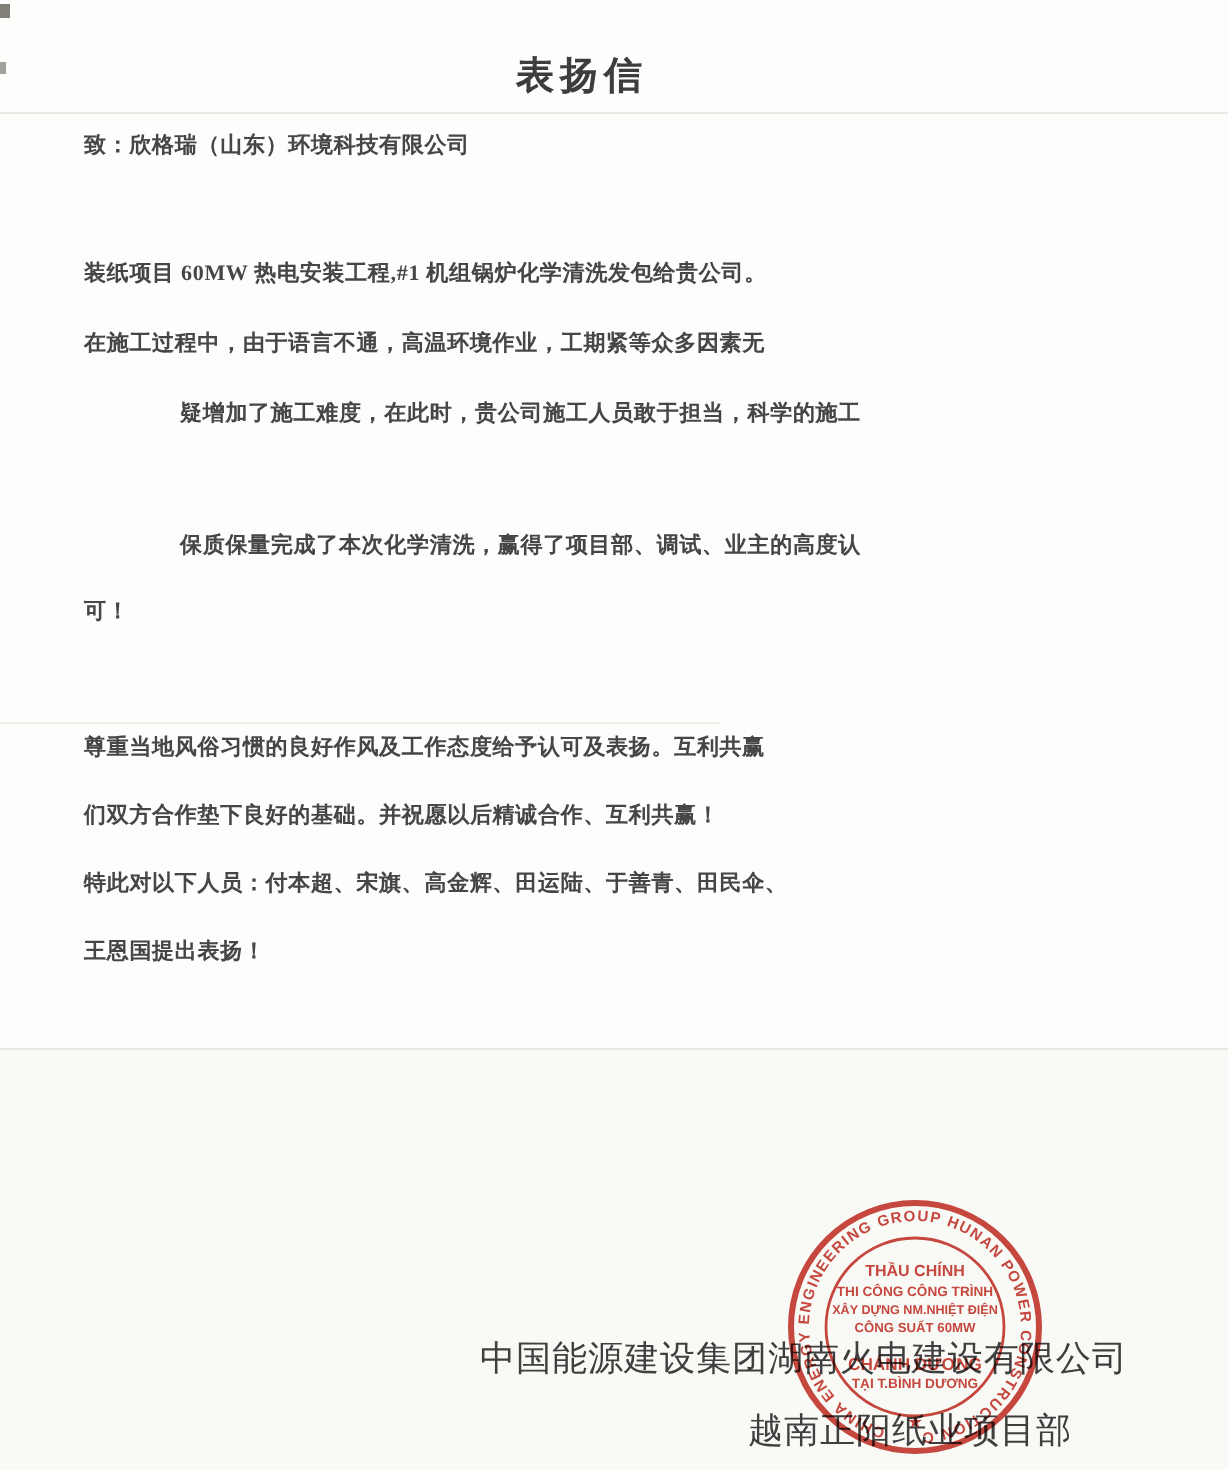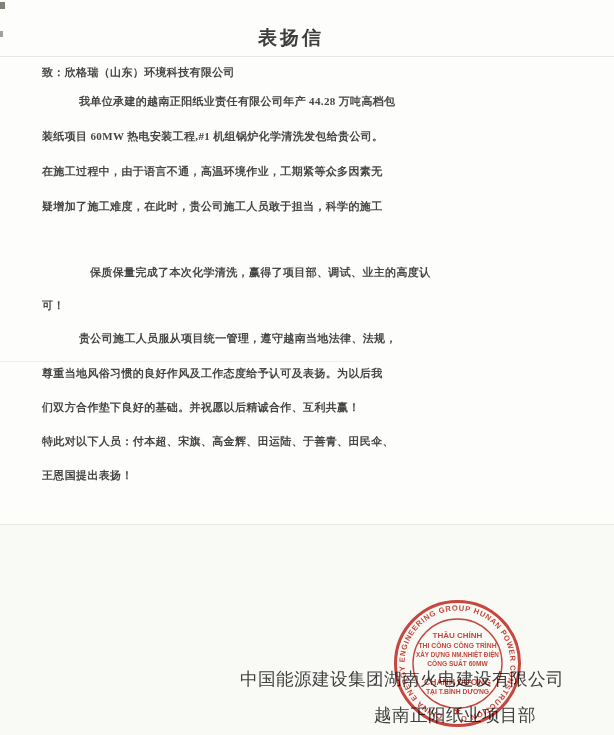--- a/index.html
+++ b/index.html
@@ -33,21 +33,21 @@
   .bl {
     position: absolute; left: 42px;
     font-size: 11px; letter-spacing: 0.35px;
     white-space: nowrap; color: #464646; font-weight: bold;
   }
   .indent { padding-left: 37px; }
   .t-greet { top: 65px;  }
   .t-l0  { top: 94px;  }
   .t-l1  { top: 129px; }
   .t-l2  { top: 164px; text-align: center; }
-  .t-l3  { top: 199px; }
+  .t-l3  { top: 199px; margin-left: 48px; }
   .t-l4  { top: 232px; }
   .t-l5  { top: 265px; margin-left: 48px; }
   .t-l6  { top: 298px; }
   .t-l7  { top: 331px; }
   .t-l8  { top: 366px; }
   .t-l9  { top: 400px; }
   .t-l10 { top: 434px; }
   .t-l11 { top: 468px; }
   .sig {
     position: absolute; white-space: nowrap;
@@ -71,28 +71,26 @@
   <div class="scanline scanline-1"></div>
   <div class="scanline scanline-2"></div>
   <div class="scanline scanline-3"></div>
   <div class="speck speck-1"></div>
   <div class="speck speck-2"></div>
 
   <h1 class="title">表扬信</h1>
 
   <div class="bl t-greet">致：欣格瑞（山东）环境科技有限公司</div>
 
-  <div class="bl t-l0 indent">我单位承建的越南正阳纸业责任有限公司年产 44.28 万吨高档包</div>
   <div class="bl t-l1">装纸项目 60MW 热电安装工程,#1 机组锅炉化学清洗发包给贵公司。</div>
   <div class="bl t-l2">在施工过程中，由于语言不通，高温环境作业，工期紧等众多因素无</div>
   <div class="bl t-l3">疑增加了施工难度，在此时，贵公司施工人员敢于担当，科学的施工</div>
   <div class="bl t-l5">保质保量完成了本次化学清洗，赢得了项目部、调试、业主的高度认</div>
   <div class="bl t-l6">可！</div>
-  <div class="bl t-l7 indent">贵公司施工人员服从项目统一管理，遵守越南当地法律、法规，</div>
-  <div class="bl t-l8">尊重当地风俗习惯的良好作风及工作态度给予认可及表扬。为以后我</div>
+  <div class="bl t-l8">尊重当地风俗习惯的良好作风及工作态度给予认可及表扬。互利共赢</div>
   <div class="bl t-l9">们双方合作垫下良好的基础。并祝愿以后精诚合作、互利共赢！</div>
   <div class="bl t-l11">王恩国提出表扬！</div>
   <div class="bl t-l10">特此对以下人员：付本超、宋旗、高金辉、田运陆、于善青、田民伞、</div>
 
   <div class="sig sig-1">中国能源建设集团湖南火电建设有限公司</div>
   <div class="sig sig-2">越南正阳纸业项目部</div>
 
   <svg class="seal" viewBox="0 0 133 133" aria-hidden="true">
     <defs>
       <path id="ring-path" d="M 66.5,119.5 A 53,53 0 1 1 66.51,119.5"></path>

